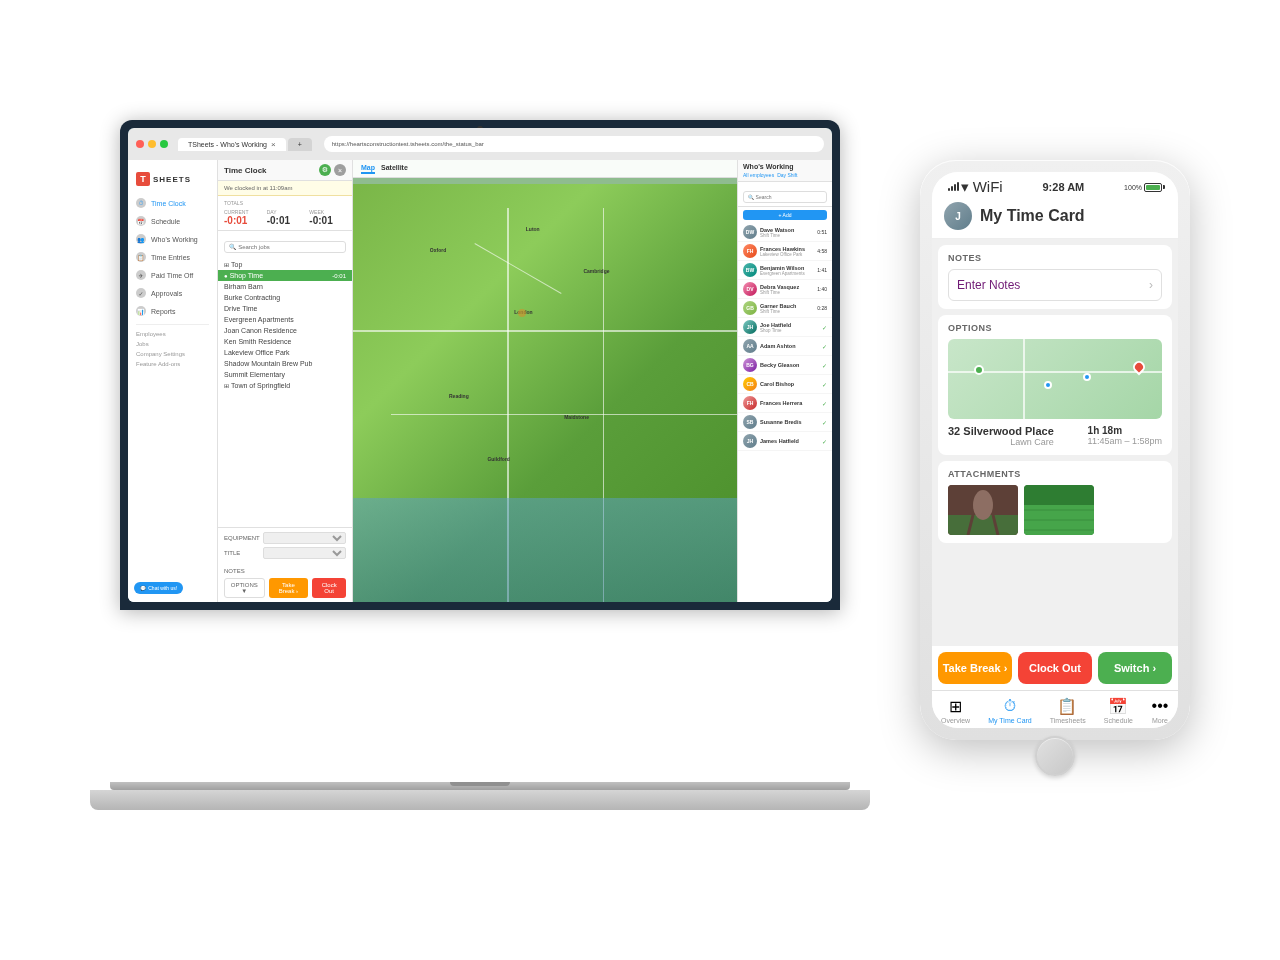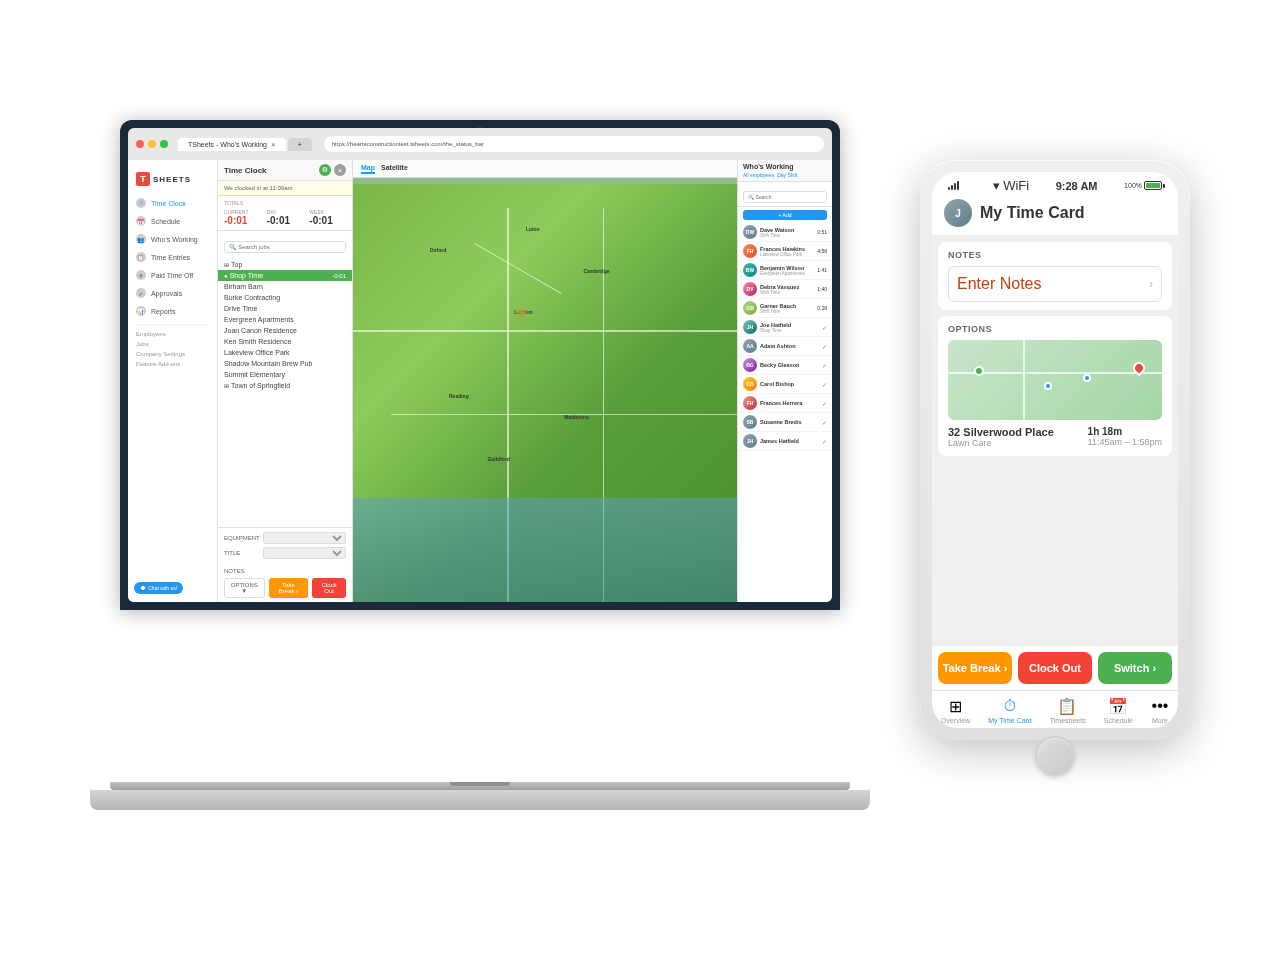--- a/index.html
+++ b/index.html
@@ -807,22 +807,22 @@
     .notes-box {
       border: 1px solid #e0e0e0;
       border-radius: 6px;
       padding: 8px;
       display: flex;
       align-items: center;
       justify-content: space-between;
     }
 
     .notes-placeholder {
-      font-size: 16px;
-      color: #c2410c;
+      font-size: 12px;
+      color: #701a75;
     }
 
     .notes-arrow {
       font-size: 12px;
       color: #bbb;
     }
 
     
     .location-map {
       width: 100%;
@@ -892,20 +892,21 @@
 
     .location-time {
       font-size: 10px;
       font-weight: bold;
       color: #333;
     }
 
     .location-job {
       font-size: 9px;
       color: #999;
+      text-align: right;
     }
 
     .location-duration {
       font-size: 9px;
       color: #999;
     }
 
     
     .attachments-row {
       display: flex;
@@ -1431,21 +1432,21 @@
       <div class="phone-screen">
 
         <div class="phone-status-bar">
           <div class="phone-signal">
             <div class="signal-bars">
               <div class="signal-bar" style="height:3px;"></div>
               <div class="signal-bar" style="height:5px;"></div>
               <div class="signal-bar" style="height:7px;"></div>
               <div class="signal-bar" style="height:9px;"></div>
             </div>
-            <span style="font-size:13px;margin-left:32px;">▾ WiFi</span>
+            <span style="font-size:15px;">▾ WiFi</span>
           </div>
           <div class="phone-time">9:28 AM</div>
           <div class="phone-battery">
             <span>100%</span>
             <div class="battery-icon">
               <div class="battery-fill"></div>
             </div>
           </div>
         </div>
 
@@ -1487,20 +1488,45 @@
                 <div class="location-address">32 Silverwood Place</div>
                 <div class="location-job">Lawn Care</div>
               </div>
               <div>
                 <div class="location-time">1h 18m</div>
                 <div class="location-duration">11:45am – 1:58pm</div>
               </div>
             </div>
           </div>
 
+          <div class="phone-section">
+            <div class="phone-section-title">ATTACHMENTS</div>
+            <div class="attachments-row">
+              <div class="attachment-thumb attachment-thumb-1">
+
+                <svg width="70" height="50">
+                  <rect width="70" height="50" fill="#5d4037"></rect>
+                  <rect x="0" y="30" width="70" height="20" fill="#388e3c" opacity="0.6"></rect>
+                  <ellipse cx="35" cy="20" rx="10" ry="15" fill="#8d6e63"></ellipse>
+                  <line x1="25" y1="30" x2="20" y2="50" stroke="#5d4037" stroke-width="3"></line>
+                  <line x1="45" y1="30" x2="50" y2="50" stroke="#5d4037" stroke-width="3"></line>
+                </svg>
+              </div>
+              <div class="attachment-thumb attachment-thumb-2">
+
+                <svg width="70" height="50">
+                  <rect width="70" height="50" fill="#2e7d32"></rect>
+                  <rect x="0" y="20" width="70" height="30" fill="#4caf50" opacity="0.8"></rect>
+                  <line x1="0" y1="25" x2="70" y2="25" stroke="#388e3c" stroke-width="1"></line>
+                  <line x1="0" y1="35" x2="70" y2="35" stroke="#388e3c" stroke-width="1"></line>
+                  <line x1="0" y1="45" x2="70" y2="45" stroke="#388e3c" stroke-width="1"></line>
+                </svg>
+              </div>
+            </div>
+          </div>
 
         </div>
 
         <div class="phone-actions">
           <button class="phone-btn break">
             <span>Take Break ›</span>
           </button>
           <button class="phone-btn clockout">
             <span>Clock Out</span>
           </button>

